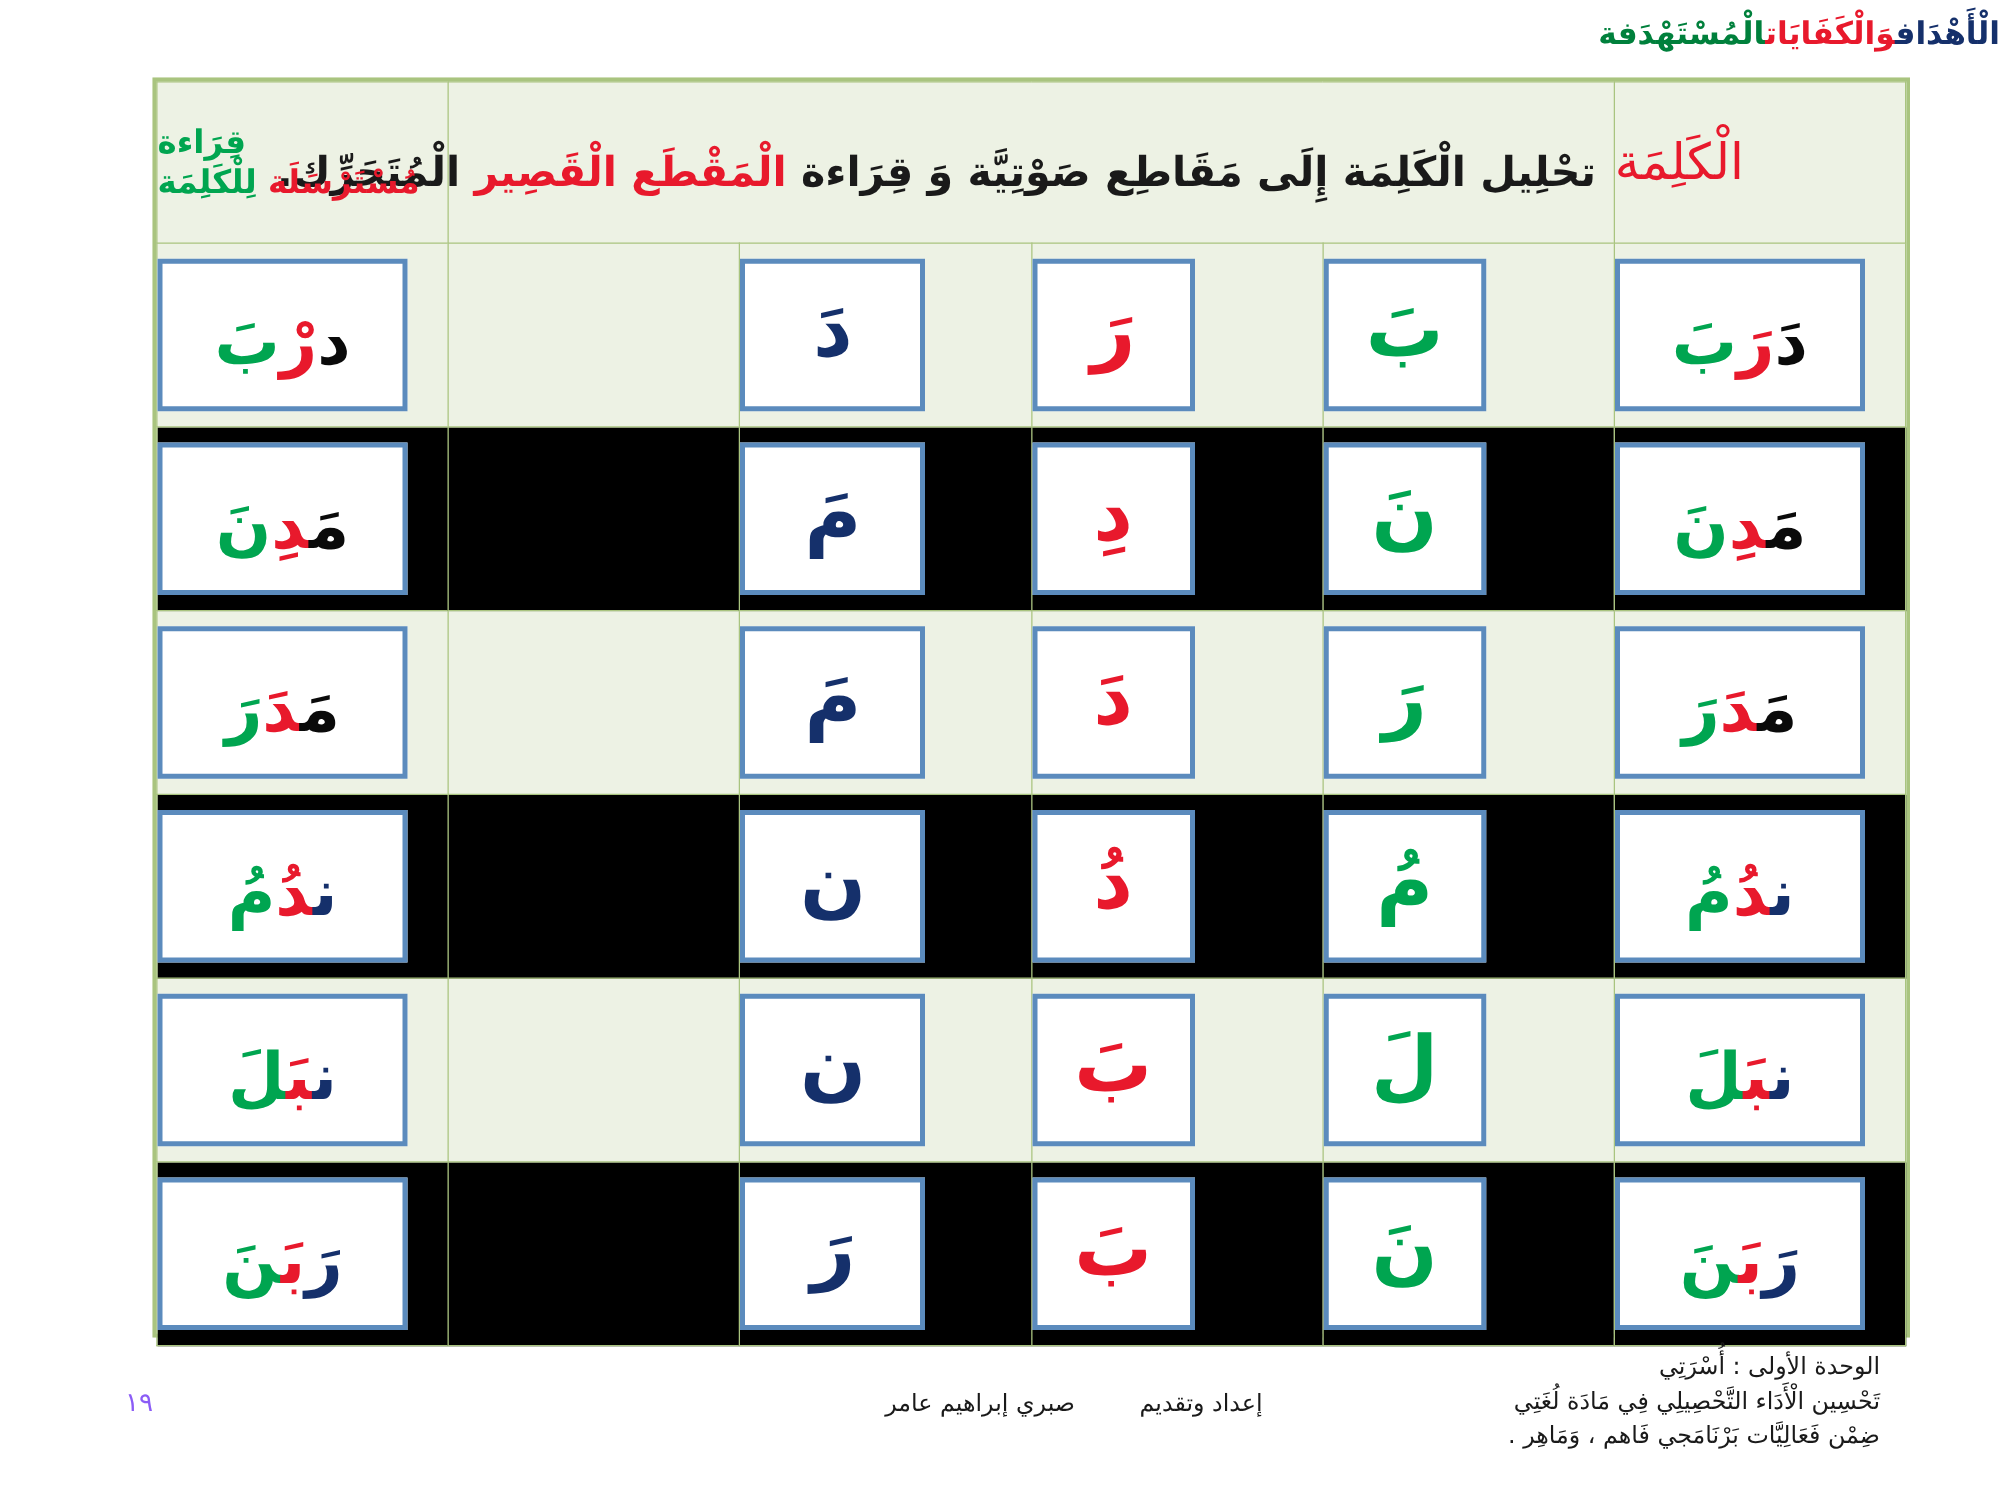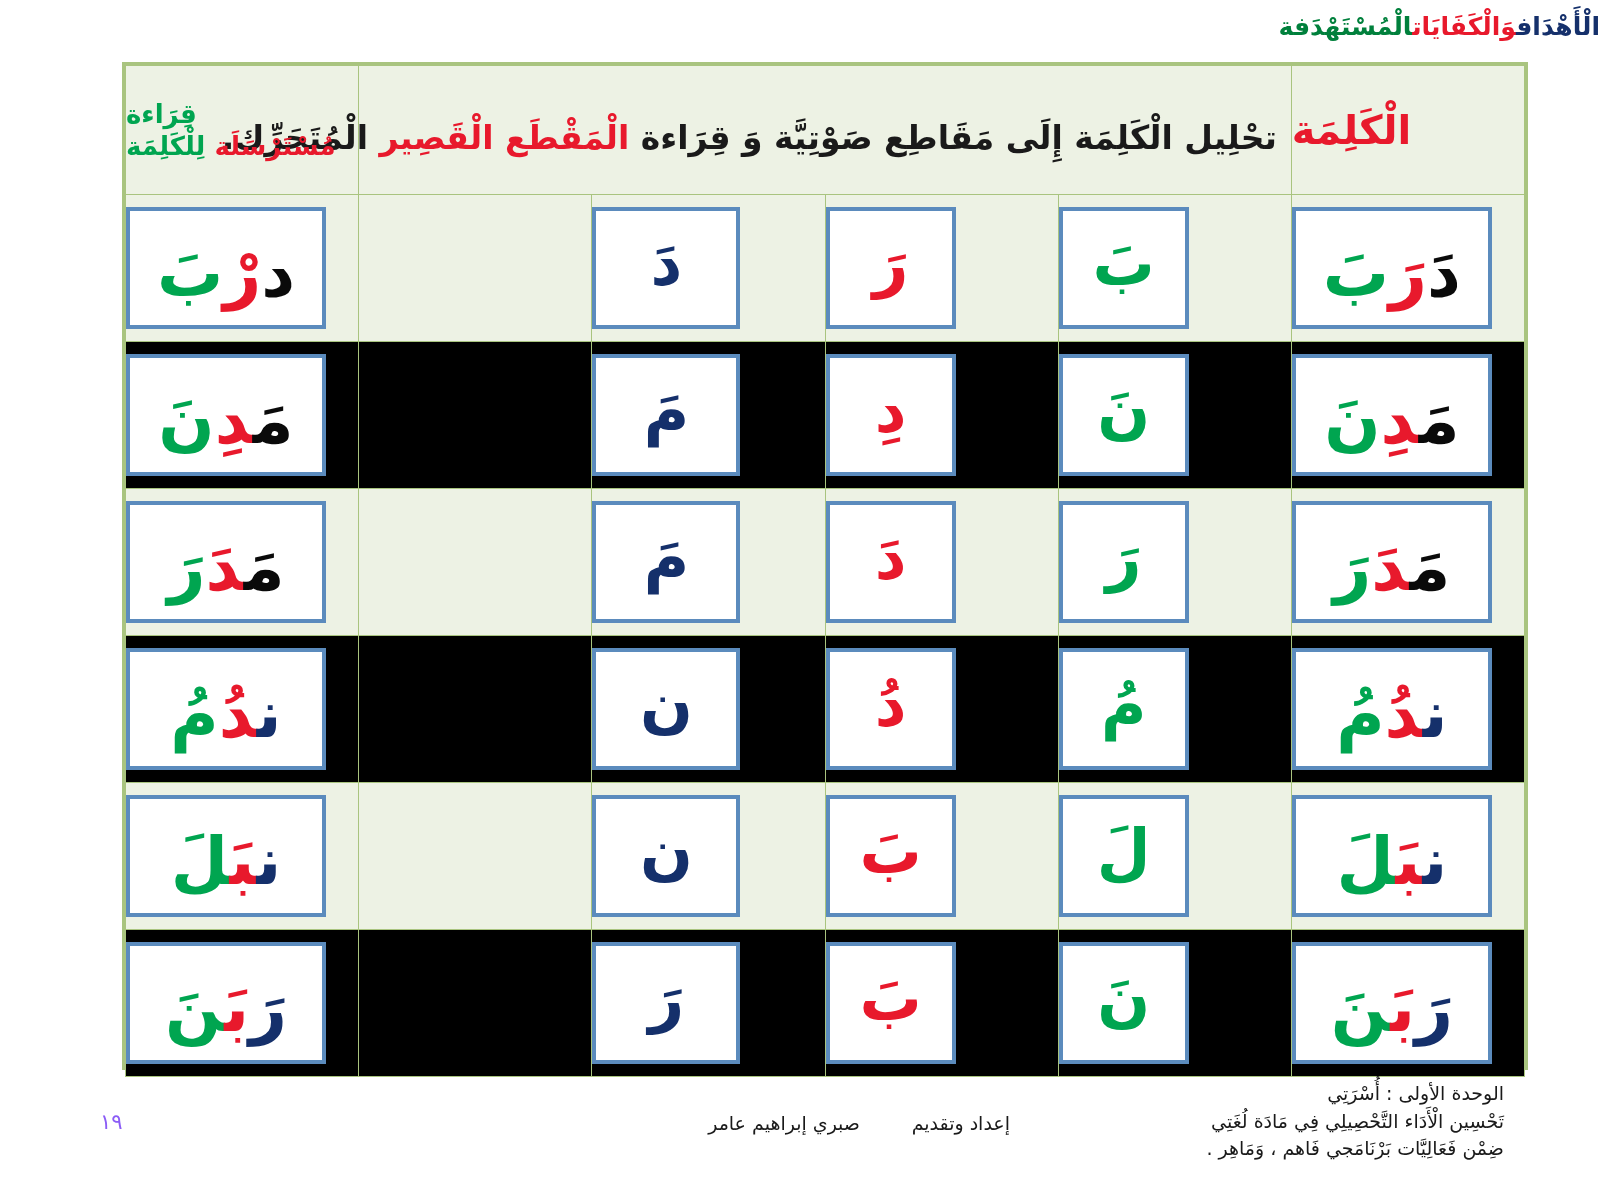--- a/index.html
+++ b/index.html
@@ -80,21 +80,21 @@
     padding: 0;
     vertical-align: middle;
     text-align: left;
   }
 
   
   tr.head td { height: 128px; background: #edf2e4; }
 
   .hdr-word {
     font-size: 40px;
-    font-weight: bold;
+    font-weight: normal;
     color: #e8192c;
     line-height: 1.1;
   }
   .hdr-mid {
     font-size: 33px;
     font-weight: bold;
     color: #1a1a1a;
     line-height: 1.25;
     padding: 0 14px;
     white-space: nowrap;
@@ -127,21 +127,21 @@
   .card.wide   { width: 200px; height: 122px; }
   .card.narrow { width: 148px; height: 122px; }
   .card.sq     { width: 130px; height: 122px; }
 
   .glyph {
     font-size: 62px;
     font-weight: bold;
     white-space: nowrap;
     letter-spacing: 0;
   }
-  .glyph.big { font-size: 66px; margin-top: 20px; }
+  .glyph.big { font-size: 52px; margin-top: 20px; }
   .g  { color: #00a550; }
   .r  { color: #e8192c; }
   .n  { color: #15306b; }
   .k  { color: #0a0a0a; }
 
   .empty-cell { }
 
   
   .footer {
     position: absolute;

